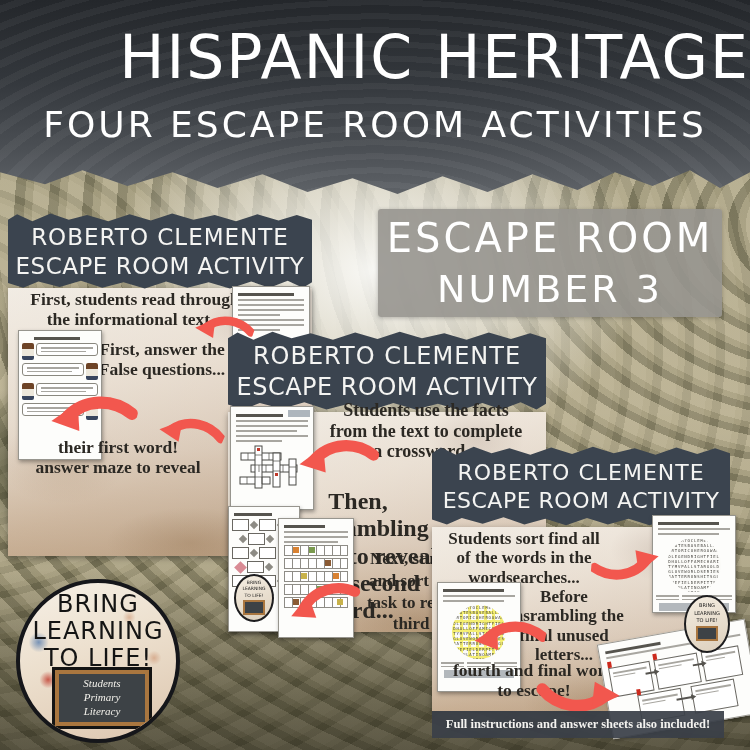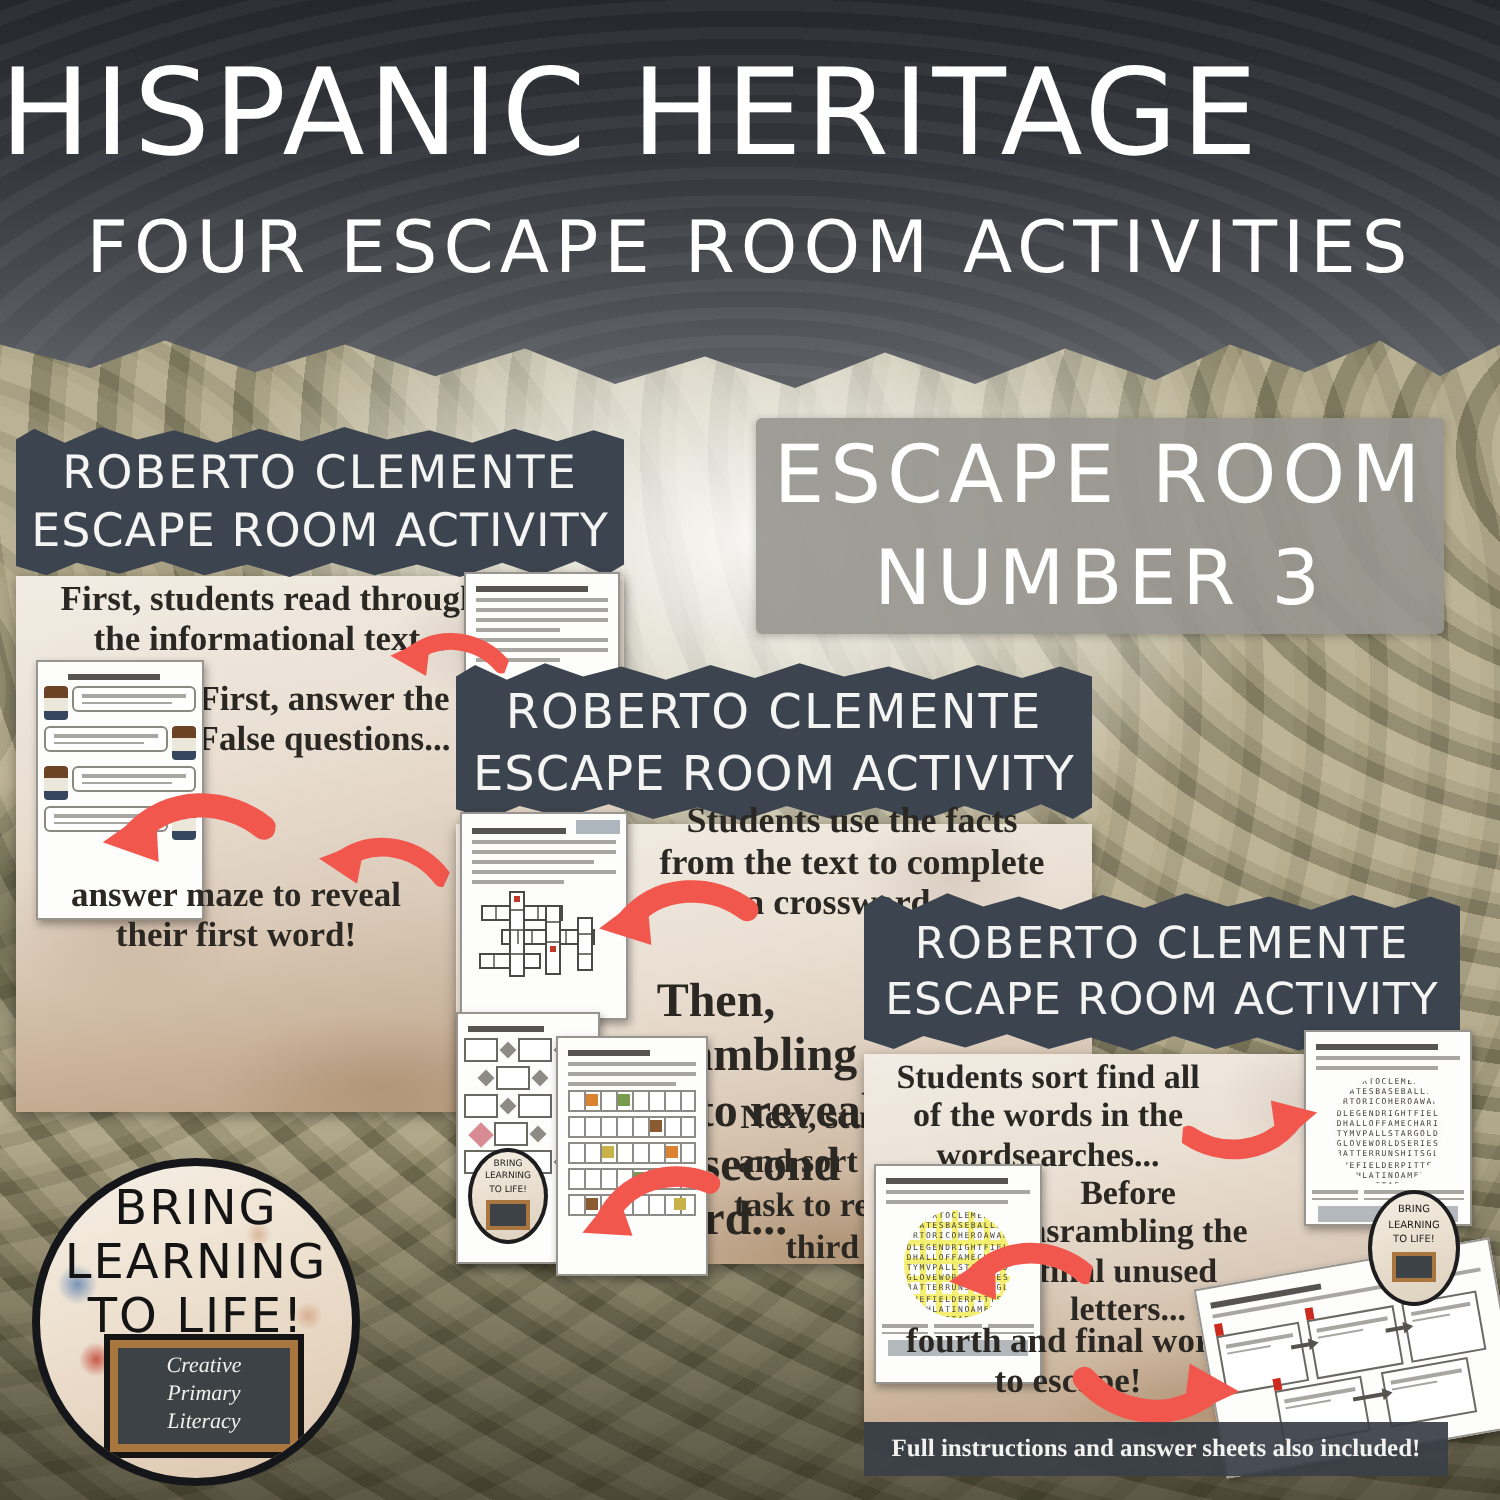--- a/index.html
+++ b/index.html
@@ -16,21 +16,21 @@
   .bg::after{content:"";position:absolute;inset:0;background:
     linear-gradient(180deg, rgba(0,0,0,0) 76%, rgba(52,50,34,.5) 93%, rgba(44,42,30,.6) 100%);}
 
   
   .topband{position:absolute;left:0;top:0;width:750px;height:198px;z-index:2;
     background:
       repeating-radial-gradient(ellipse 600px 300px at 50% 130%, rgba(255,255,255,.045) 0 12px, rgba(255,255,255,0) 12px 28px),
       linear-gradient(180deg,#24272b 0%,#33373c 40%,#4b4f54 75%,#606469 100%);
     clip-path:polygon(0 0,100% 0,100% 87%,96% 95%,92% 86%,87% 94%,82% 87%,77% 96%,71% 88%,65% 97%,59% 89%,53% 98%,47% 90%,41% 97%,35% 88%,29% 95%,23% 87%,17% 94%,11% 86%,6% 93%,0 87%);}
   .hand{font-family:"DejaVu Sans",sans-serif;color:#fff;}
-  .title1{position:absolute;left:0;top:22px;width:100%;text-align:left;
+  .title1{position:absolute;left:0;top:22px;width:100%;text-align:right;
     font-size:60px;letter-spacing:2px;white-space:nowrap;}
   .title2{position:absolute;left:0;top:104px;width:100%;text-align:center;
     font-size:36px;letter-spacing:3px;white-space:nowrap;}
 
   
   .badge{position:absolute;left:378px;top:209px;width:344px;height:108px;z-index:2;
     background:rgba(151,149,143,.9);border-radius:3px;display:flex;flex-direction:column;
     align-items:center;justify-content:center;gap:6px;box-shadow:0 1px 4px rgba(0,0,0,.25);}
   .badge .b1{font-size:40px;letter-spacing:3px;}
   .badge .b2{font-size:38px;letter-spacing:3px;}
@@ -253,22 +253,22 @@
       <div class="tfrow rev">
         <div class="avatar"></div>
         <div class="bubble">
           <div class="tl"></div>
           <div class="tl w80"></div>
         </div>
       </div>
     </div>
 
     <div class="step p1-s3">
+      <div>their first word!</div>
       <div>answer maze to reveal</div>
-      <div>their first word!</div>
     </div>
 
     <div class="arr a1">
       <svg viewBox="0 0 100 64">
           <path d="M97 16 C 72 2, 36 6, 18 36" fill="none" stroke="#f2574e" stroke-width="15" stroke-linecap="round"></path>
           <polygon points="1,42 29,14 37,48" fill="#f2574e"></polygon>
         </svg>
     </div>
     <div class="arr a2">
       <svg viewBox="0 0 100 64">
@@ -536,20 +536,20 @@
 
     <div class="footerbar">Full instructions and answer sheets also included!</div>
   </div>
 
   <div class="biglogo">
     <div class="lg lg1">BRING</div>
     <div class="lg">LEARNING</div>
     <div class="lg">TO LIFE!</div>
     <div class="board">
       <div class="slate">
-        <div>Creative</div>
+        <div>Students</div>
         <div>Primary</div>
         <div>Literacy</div>
       </div>
     </div>
   </div>
 
 </div>
 
 </body></html>

